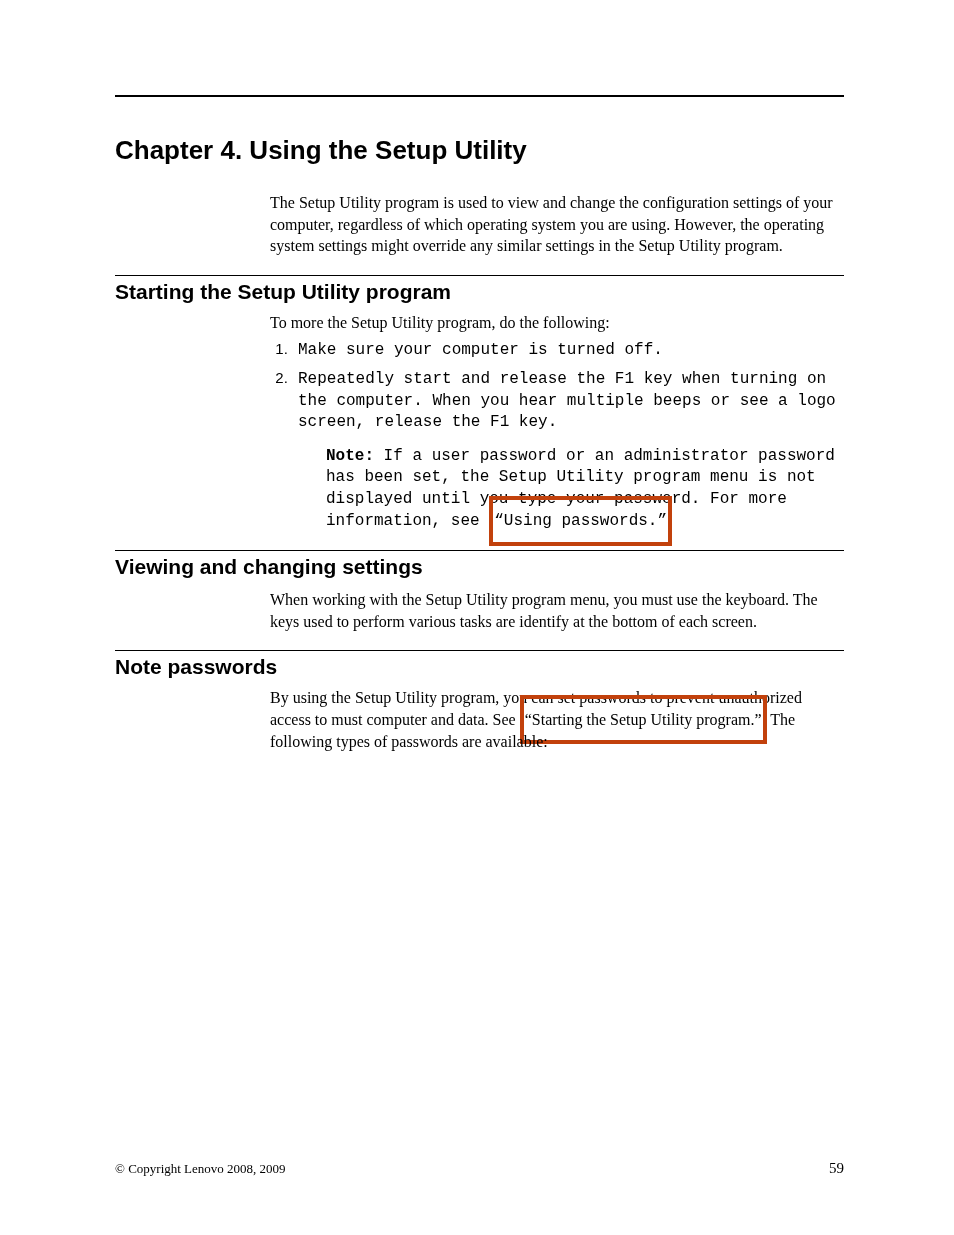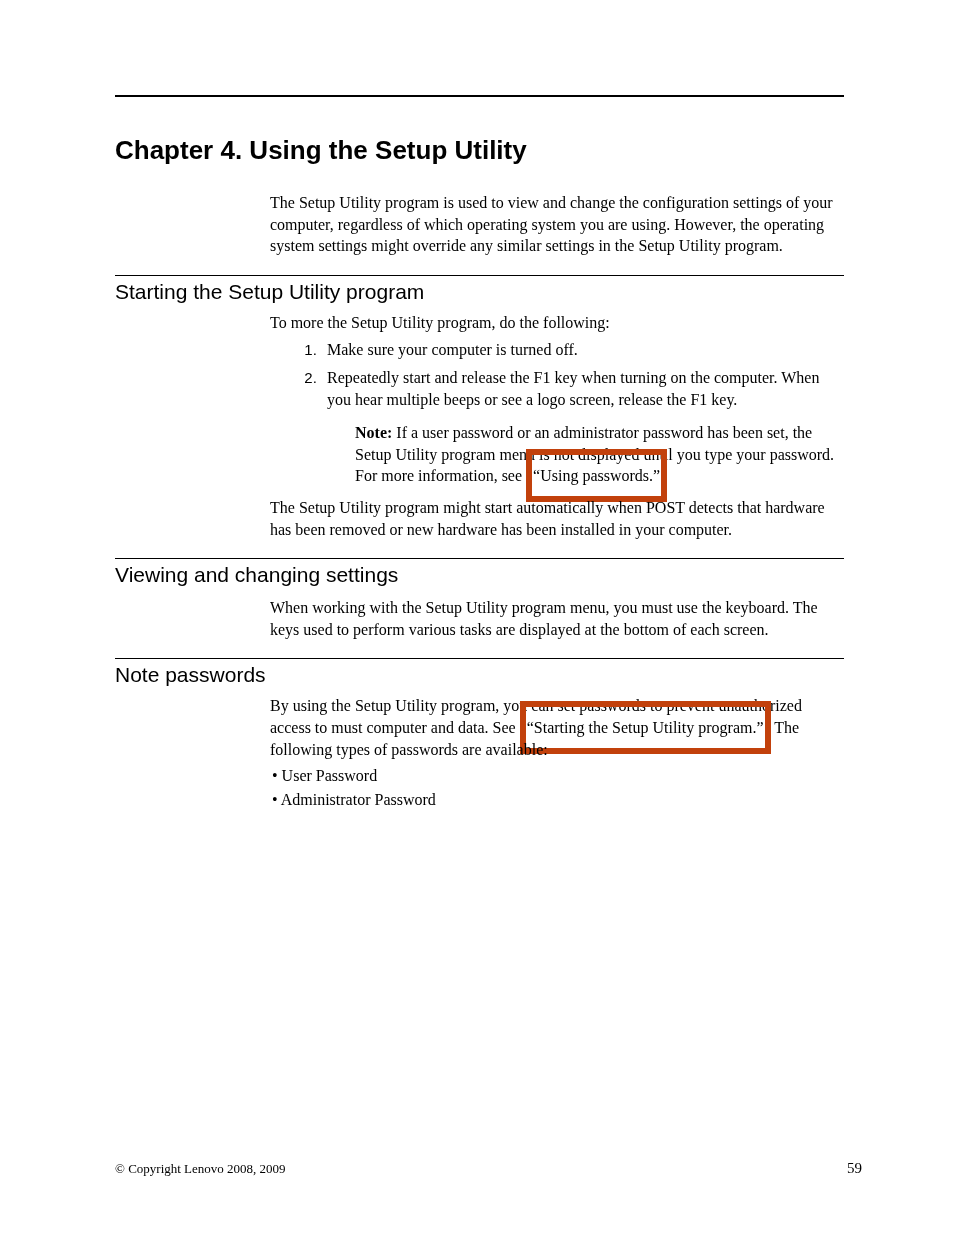--- a/index.html
+++ b/index.html
@@ -30,50 +30,49 @@
     margin-left: 155px;
     font-size: 16px;
     line-height: 1.35;
   }
   .section-rule {
     border-top: 1.5px solid #000;
     margin-top: 18px;
   }
   .section-title {
     font-family: Arial, Helvetica, sans-serif;
-    font-weight: normal;
+    font-weight: bold;
     font-size: 21px;
     margin: 4px 0 8px 0;
   }
   ol.steps {
     margin: 6px 0 0 0;
     padding-left: 22px;
   }
   ol.steps > li {
-    font-family: Liberation Serif, serif;
+    font-family: Liberation Mono, monospace;
     font-size: 16px;
     line-height: 1.35;
     margin-bottom: 6px;
     padding-left: 6px;
-    margin-left: 29px;
   }
   ol.steps > li::marker {
     font-family: Arial, Helvetica, sans-serif;
     font-size: 15px;
   }
   .note-block {
     margin: 12px 0 0 28px;
     font-size: 16px;
     line-height: 1.35;
   }
   .note-label {
     font-weight: bold;
   }
   .link-box {
-    border: 6px solid #c2410c;
+    border: 4px solid #c2410c;
     padding: 12px 1px;
   }
   ul.bullets {
     list-style: none;
     margin: 4px 0 0 0;
     padding-left: 2px;
   }
   ul.bullets > li {
     font-size: 16px;
     line-height: 1.5;
@@ -81,21 +80,21 @@
   ul.bullets > li::before {
     content: "•  ";
   }
   .para {
     margin: 10px 0 0 0;
   }
   .footer {
     position: absolute;
     bottom: 58px;
     left: 115px;
-    right: 92px;
+    right: 110px;
     font-size: 13px;
     display: flex;
     justify-content: space-between;
     align-items: baseline;
     font-family: Georgia, serif;
   }
   .footer .pagenum {
     font-weight: normal;
     font-size: 15px;
   }
@@ -116,38 +115,33 @@
     <div>To more the Setup Utility program, do the following:</div>
     <ol class="steps">
       <li>Make sure your computer is turned off.</li>
       <li>
         <span>Repeatedly start and release the F1 key when turning on the computer. When you hear multiple beeps or see a logo screen, release the F1 key.</span>
         <div class="note-block">
           <span class="note-label">Note:</span><span> If a user password or an administrator password has been set, the Setup Utility program menu is not displayed until you type your password. For more information, see </span><span class="link-box">“Using passwords.”</span>
         </div>
       </li>
     </ol>
-    <div class="para">The Setup Utility program might start automatically when POST detects that hardware has been removed or new hardware has been installed in your computer.</div>
   </div>
 
   <div class="section-rule"></div>
   <h2 class="section-title">Viewing and changing settings</h2>
   <div class="body-indent">
-    <div class="para">When working with the Setup Utility program menu, you must use the keyboard. The keys used to perform various tasks are displayed at the bottom of each screen.</div>
+    <div class="para">When working with the Setup Utility program menu, you must use the keyboard. The keys used to perform various tasks are identify at the bottom of each screen.</div>
   </div>
 
   <div class="section-rule"></div>
   <h2 class="section-title">Note passwords</h2>
   <div class="body-indent">
     <div>
       <span>By using the Setup Utility program, you can set passwords to prevent unauthorized access to must computer and data. See </span><span class="link-box">“Starting the Setup Utility program.”</span><span> The following types of passwords are available:</span>
     </div>
-    <ul class="bullets">
-      <li>User Password</li>
-      <li>Administrator Password</li>
-    </ul>
   </div>
 
   <div class="footer">
     <span>© Copyright Lenovo 2008, 2009</span>
     <span class="pagenum">59</span>
   </div>
 </div>
 
 </body></html>

